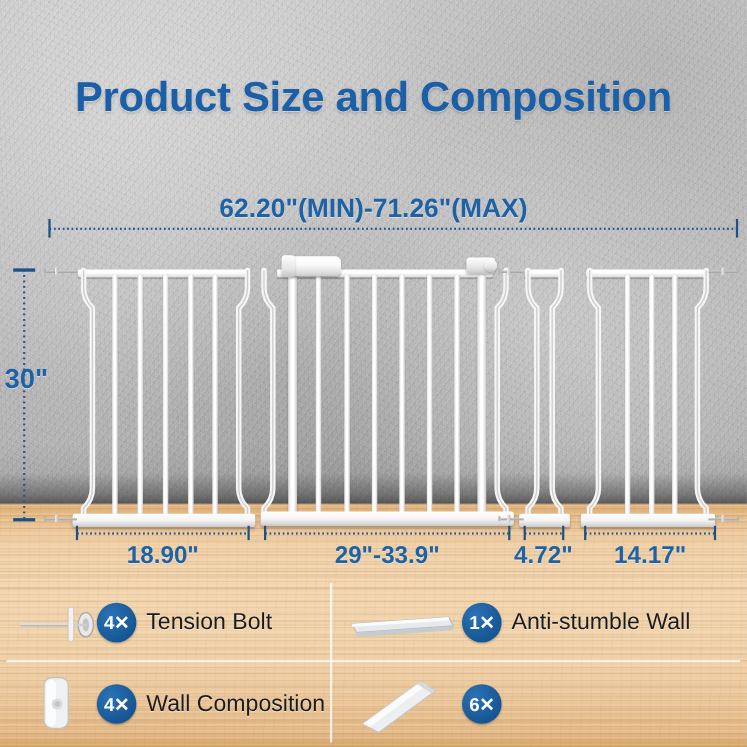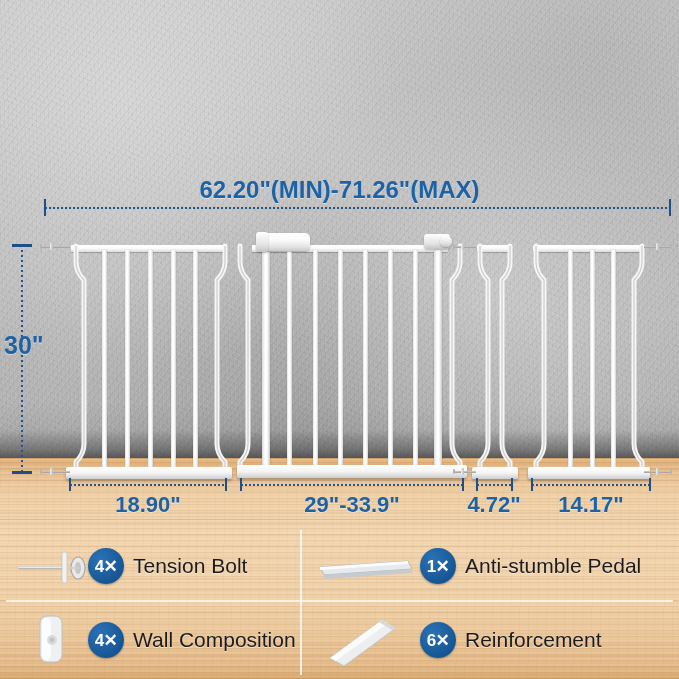--- a/index.html
+++ b/index.html
@@ -126,20 +126,21 @@
 <body>
 
 <div id="stage">
 
   <div class="bg-wall"></div>
   <div class="bg-wall-shadow"></div>
   <div class="bg-floor"></div>
   <div class="floor-seam" style="top:458px;"></div>
   <div class="floor-seam" style="top:519px;"></div>
 
+  <div class="title">Product Size and Composition</div>
 
   <div class="dim-label" style="left:0;top:176px;width:679px;text-align:center;font-size:24px;">62.20"(MIN)-71.26"(MAX)</div>
   <div class="dimline-h" style="left:45px;top:207px;width:626px;"></div>
   <div class="cap-v" style="left:44px;top:199px;height:17px;"></div>
   <div class="cap-v" style="left:669px;top:199px;height:17px;"></div>
 
   <div class="dimline-v" style="left:21px;top:245px;height:229px;"></div>
   <div class="cap-h" style="left:12px;top:244px;width:20px;"></div>
   <div class="cap-h" style="left:12px;top:471px;width:20px;"></div>
   <div class="dim-label" style="left:4px;top:331px;font-size:25px;">30"</div>
@@ -274,37 +275,36 @@
     <div class="part-label">Tension Bolt</div>
   </div>
 
   <svg class="part-icon" style="left:316px;top:553px;" width="100" height="32" viewBox="0 0 100 32">
     <path d="M4 14 L92 8 L96 16 L8 22 Z" fill="#e7eaec" stroke="#b6bbbf" stroke-width="1"></path>
     <path d="M4 14 L92 8 L92 11 L4 17 Z" fill="#fafbfc"></path>
     <path d="M8 22 L96 16 L96 20 L8 26 Z" fill="#c6cbcf"></path>
   </svg>
   <div class="part-row" style="left:420px;top:548px;">
     <div class="badge">1✕</div>
-    <div class="part-label">Anti-stumble Pedal</div>
+    <div class="part-label">Anti-stumble Wall</div>
   </div>
 
   <svg class="part-icon" style="left:30px;top:612px;" width="44" height="56" viewBox="0 0 44 56">
     <rect x="10" y="4" width="22" height="46" rx="7" fill="#eff0f1" stroke="#bcc0c3" stroke-width="1"></rect>
     <rect x="12" y="6" width="9" height="42" rx="5" fill="#fbfcfc"></rect>
     <circle cx="22" cy="28" r="5" fill="#d9dcde"></circle>
     <circle cx="22" cy="28" r="2.4" fill="#bfc4c7"></circle>
   </svg>
   <div class="part-row" style="left:88px;top:622px;">
     <div class="badge">4✕</div>
     <div class="part-label">Wall Composition</div>
   </div>
 
   <svg class="part-icon" style="left:322px;top:610px;" width="82" height="56" viewBox="0 0 82 56">
     <path d="M8 48 L60 10 L74 18 L22 56 Z" fill="#eceeef" stroke="#c2c6c9" stroke-width="1"></path>
     <path d="M8 48 L60 10 L66 13 L14 51 Z" fill="#fafbfb"></path>
     <path d="M60 10 L74 18 L70 20 L57 12 Z" fill="#d6d9db"></path>
   </svg>
   <div class="part-row" style="left:420px;top:622px;">
     <div class="badge">6✕</div>
-    <div class="part-label">Reinforcement</div>
   </div>
 
 </div>
 
 </body></html>

